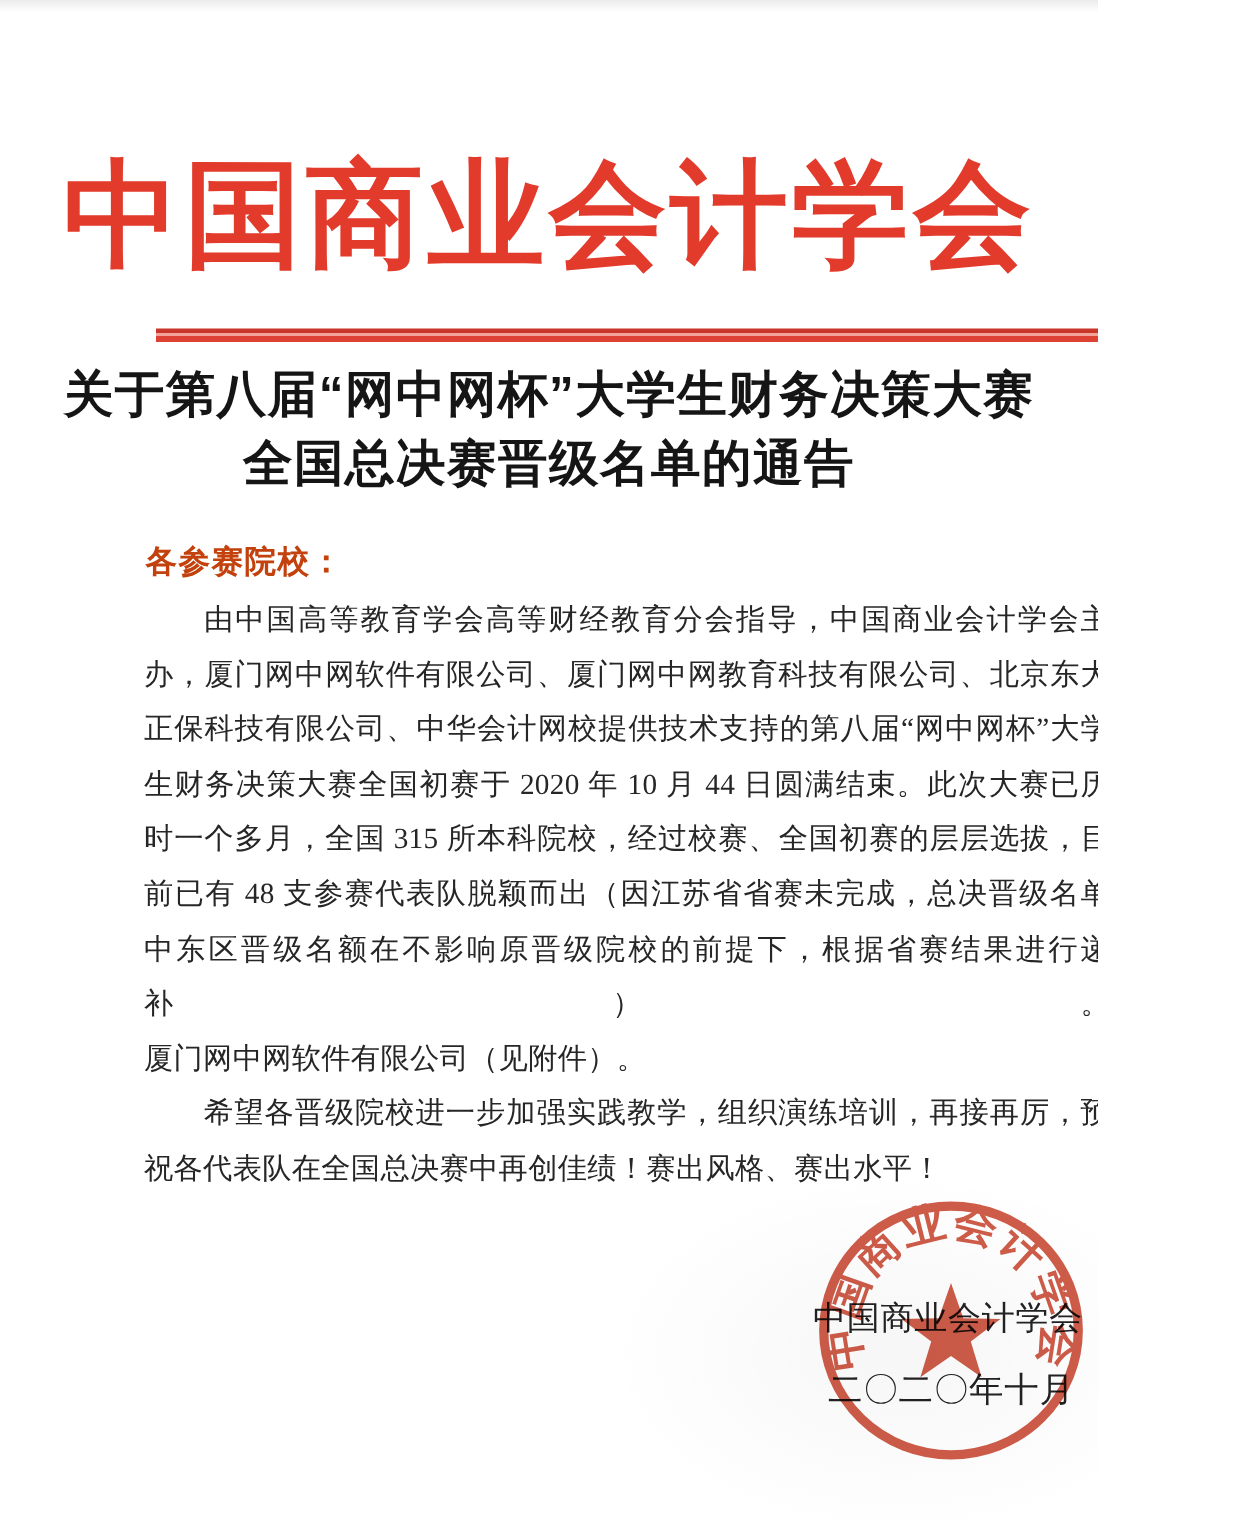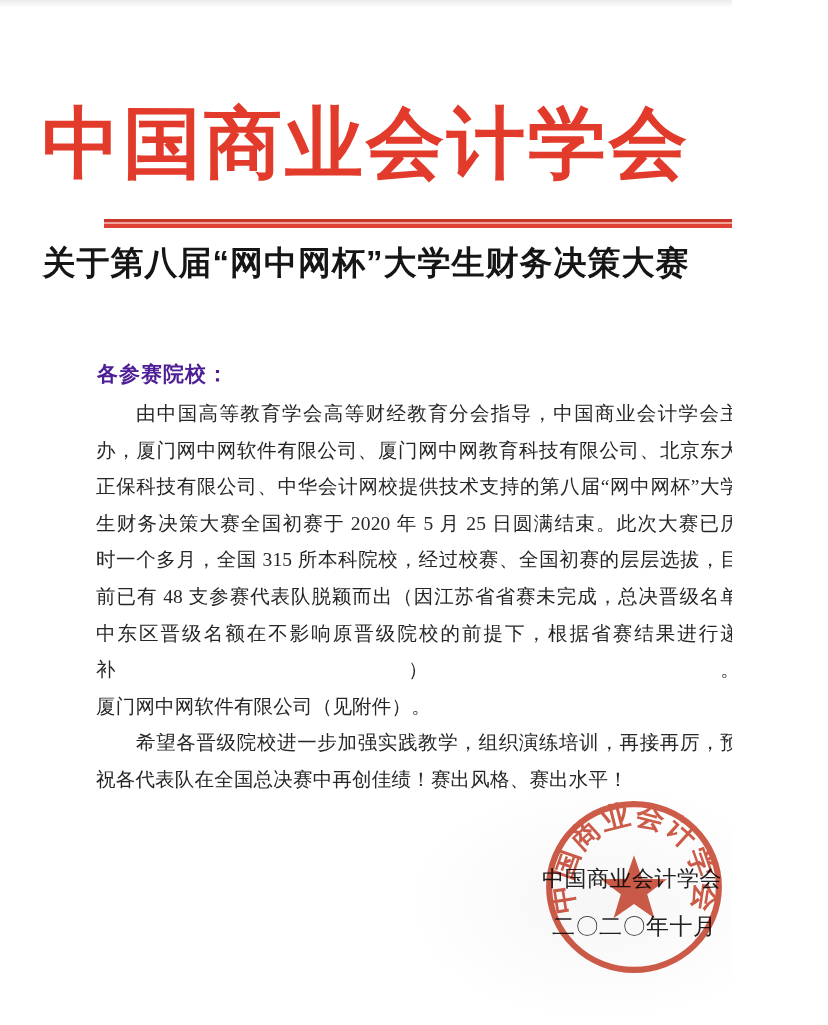--- a/index.html
+++ b/index.html
@@ -45,21 +45,21 @@
   }
   .doc-title-line{
     font-size:33px;line-height:46px;
     letter-spacing:1px;
     white-space:nowrap;
   }
   .salutation{
     position:absolute;top:360px;left:97px;
     font-family:"Liberation Sans","DejaVu Sans",sans-serif;
     font-weight:700;
-    font-size:21px;color:#4c1d95;
+    font-size:21px;color:#c2410c;
     letter-spacing:1px;
   }
   .body-text{
     position:absolute;top:396px;left:96px;width:644px;
     font-size:19.5px;
     line-height:36.6px;
     color:#262626;
     letter-spacing:0.2px;
   }
   .body-line{white-space:nowrap;}
@@ -101,29 +101,30 @@
 <div class="page">
 
   <div class="top-shade"></div>
 
   <div class="org-title">中国商业会计学会</div>
 
   <div class="header-rule"></div>
 
   <div class="doc-title">
     <div class="doc-title-line">关于第八届“网中网杯”大学生财务决策大赛</div>
+    <div class="doc-title-line">全国总决赛晋级名单的通告</div>
   </div>
 
   <div class="salutation">各参赛院校：</div>
 
   <div class="body-text">
       <div class="body-line indent justify">由中国高等教育学会高等财经教育分会指导，中国商业会计学会主</div>
       <div class="body-line justify">办，厦门网中网软件有限公司、厦门网中网教育科技有限公司、北京东大</div>
       <div class="body-line justify">正保科技有限公司、中华会计网校提供技术支持的第八届“网中网杯”大学</div>
-      <div class="body-line justify">生财务决策大赛全国初赛于 2020 年 5 月 25 日圆满结束。此次大赛已历</div>
+      <div class="body-line justify">生财务决策大赛全国初赛于 2020 年 10 月 44 日圆满结束。此次大赛已历</div>
       <div class="body-line justify">时一个多月，全国 315 所本科院校，经过校赛、全国初赛的层层选拔，目</div>
       <div class="body-line justify">前已有 48 支参赛代表队脱颖而出（因江苏省省赛未完成，总决晋级名单</div>
       <div class="body-line justify">中东区晋级名额在不影响原晋级院校的前提下，根据省赛结果进行递补）。</div>
       <div class="body-line">厦门网中网软件有限公司（见附件）。</div>
       <div class="body-line indent justify">希望各晋级院校进一步加强实践教学，组织演练培训，再接再厉，预</div>
       <div class="body-line">祝各代表队在全国总决赛中再创佳绩！赛出风格、赛出水平！</div>
     </div>
 
   <div class="signature">中国商业会计学会</div>
 

